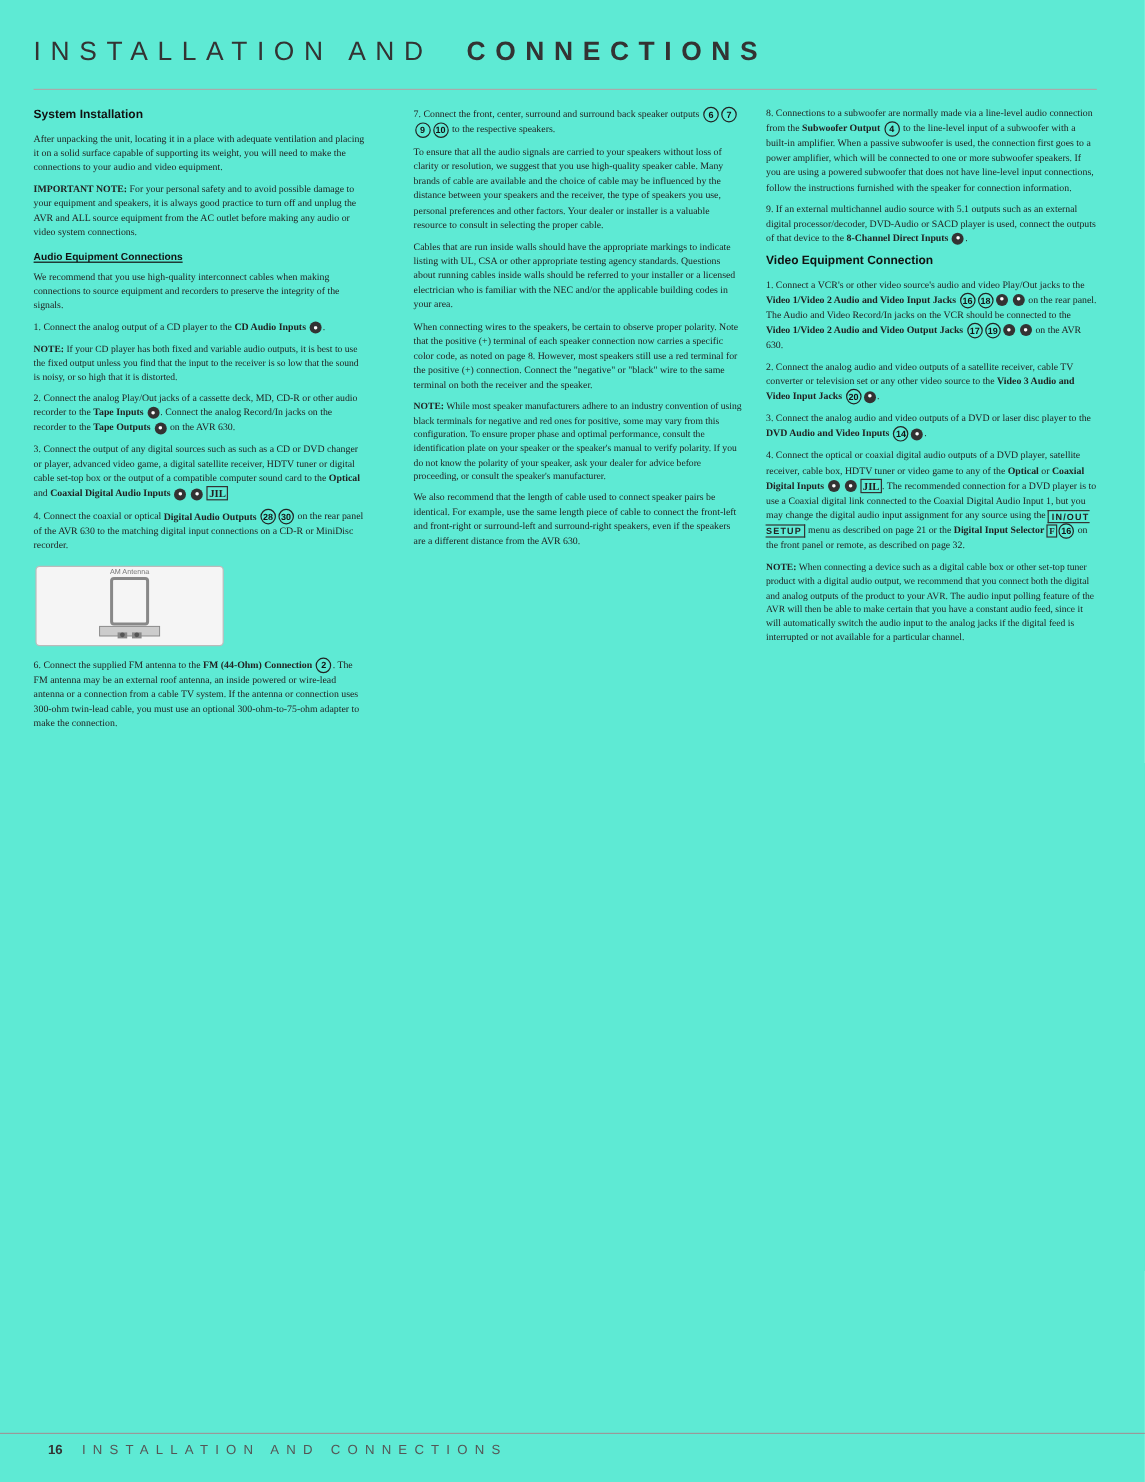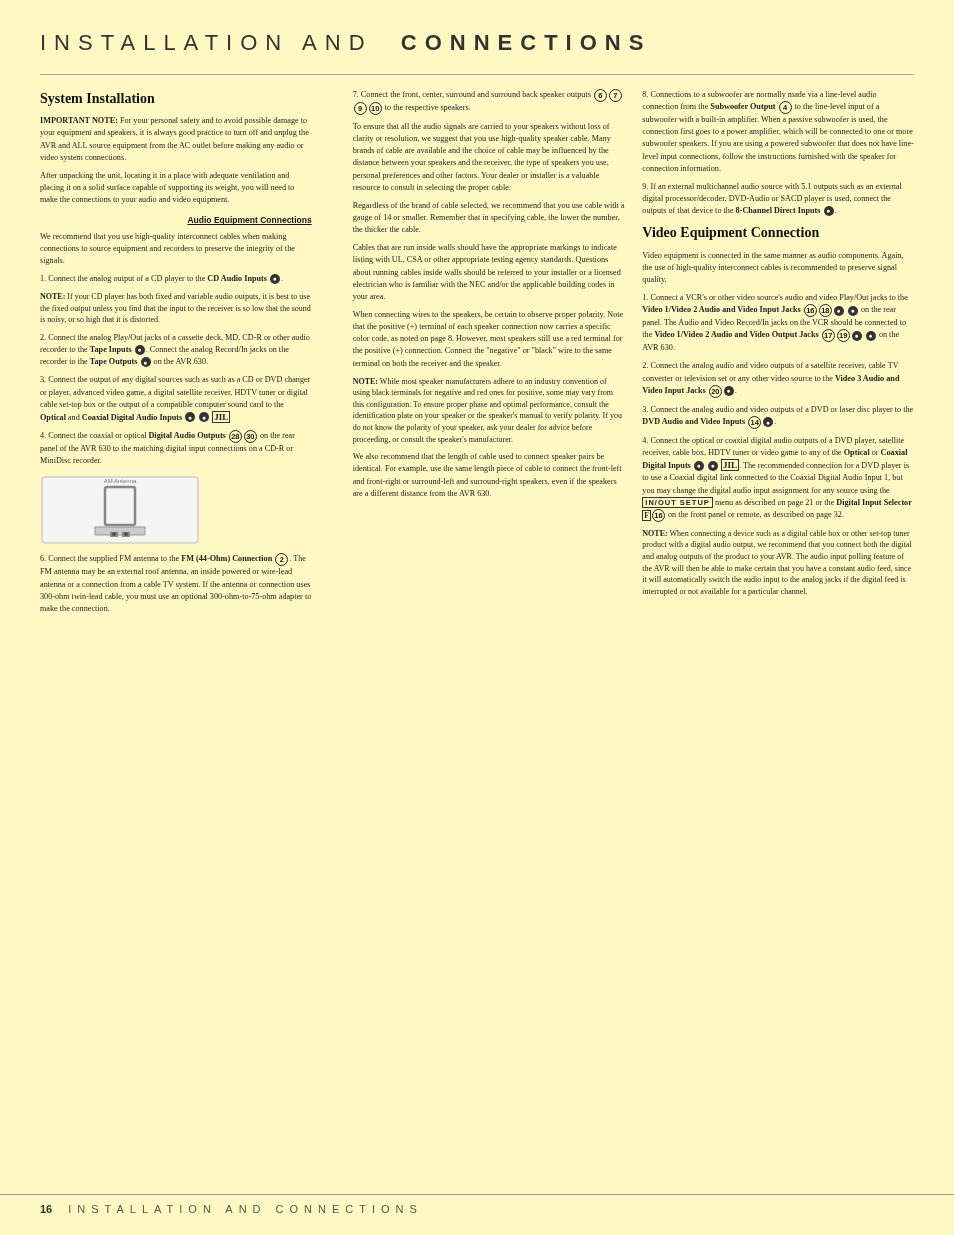--- a/index.html
+++ b/index.html
@@ -8,22 +8,22 @@
       font-family: 'Times New Roman', Times, serif;
       font-size: 8.5px;
       color: #222;
       width: 954px;
       min-height: 1235px;
       padding: 0;
     }
     .page {
       width: 954px;
       min-height: 1235px;
-      background: #fef9c3;
-      padding: 30px 40px 30px 40px;
+      background: #5eead4;
+      padding: 30px 40px 30px 28px;
       position: relative;
     }
     .page-title {
       font-family: Arial, Helvetica, sans-serif;
       font-size: 22px;
       font-weight: 300;
       letter-spacing: 8px;
       color: #333;
       text-transform: uppercase;
       border-bottom: none;
@@ -45,22 +45,22 @@
     }
     .col {
       flex: 1;
       font-size: 8.2px;
       line-height: 1.45;
     }
     .col-left { flex: 1.05; }
     .col-middle { flex: 1.05; margin-left: 23px; }
     .col-right { flex: 1.05; }
     h2.section-title {
-      font-family: Liberation Serif, serif;
-      font-size: 14px;
+      font-family: Liberation Sans, sans-serif;
+      font-size: 10px;
       font-weight: 700;
       margin-bottom: 6px;
       color: #111;
     }
     p {
       margin-bottom: 6px;
       font-size: 8.2px;
       line-height: 1.48;
       color: #222;
     }
@@ -70,21 +70,20 @@
     }
     .bold { font-weight: bold; }
     .sub-section-title {
       font-family: Arial, Helvetica, sans-serif;
       font-size: 8.5px;
       font-weight: 700;
       margin-top: 8px;
       margin-bottom: 4px;
       color: #111;
       text-decoration: underline;
-      text-align: right;
     }
     .circle-num {
       display: inline-flex;
       align-items: center;
       justify-content: center;
       width: 13px;
       height: 13px;
       border-radius: 50%;
       border: 1.5px solid #222;
       font-size: 7.5px;
@@ -158,22 +157,22 @@
 
   <div class="page-title">
     INSTALLATION AND&nbsp;&nbsp;<span>CONNECTIONS</span>
   </div>
   <hr class="title-divider">
 
   <div class="columns">
 
     <div class="col col-left">
       <h2 class="section-title">System Installation</h2>
+      <p>After unpacking the unit, locating it in a place with adequate ventilation and placing it on a solid surface capable of supporting its weight, you will need to make the connections to your audio and video equipment.</p>
       <p><span class="bold">IMPORTANT NOTE:</span> For your personal safety and to avoid possible damage to your equipment and speakers, it is always good practice to turn off and unplug the AVR and ALL source equipment from the AC outlet before making any audio or video system connections.</p>
-      <p>After unpacking the unit, locating it in a place with adequate ventilation and placing it on a solid surface capable of supporting its weight, you will need to make the connections to your audio and video equipment.</p>
 
       <div class="sub-section-title">Audio Equipment Connections</div>
       <p>We recommend that you use high-quality interconnect cables when making connections to source equipment and recorders to preserve the integrity of the signals.</p>
 
       <p>1. Connect the analog output of a CD player to the <span class="bold">CD Audio Inputs</span> <span class="circle-filled">●</span>.</p>
 
       <p class="note"><span class="bold">NOTE:</span> If your CD player has both fixed and variable audio outputs, it is best to use the fixed output unless you find that the input to the receiver is so low that the sound is noisy, or so high that it is distorted.</p>
 
       <p>2. Connect the analog Play/Out jacks of a cassette deck, MD, CD-R or other audio recorder to the <span class="bold">Tape Inputs</span> <span class="circle-filled">●</span>. Connect the analog Record/In jacks on the recorder to the <span class="bold">Tape Outputs</span> <span class="circle-filled">●</span> on the AVR 630.</p>
 
@@ -199,39 +198,37 @@
       </svg>
 
       <p>6. Connect the supplied FM antenna to the <span class="bold">FM (44-Ohm) Connection</span> <span class="circle-num">2</span>. The FM antenna may be an external roof antenna, an inside powered or wire-lead antenna or a connection from a cable TV system. If the antenna or connection uses 300-ohm twin-lead cable, you must use an optional 300-ohm-to-75-ohm adapter to make the connection.</p>
     </div>
 
     <div class="col col-middle">
       <p>7. Connect the front, center, surround and surround back speaker outputs <span class="circle-num">6</span><span class="circle-num">7</span><span class="circle-num">9</span><span class="circle-num">10</span> to the respective speakers.</p>
 
       <p>To ensure that all the audio signals are carried to your speakers without loss of clarity or resolution, we suggest that you use high-quality speaker cable. Many brands of cable are available and the choice of cable may be influenced by the distance between your speakers and the receiver, the type of speakers you use, personal preferences and other factors. Your dealer or installer is a valuable resource to consult in selecting the proper cable.</p>
 
-      <p>Regardless of the brand of cable selected, we recommend that you use cable with a gauge of 14 or smaller. Remember that in specifying cable, the lower the number, the thicker the cable.</p>
 
 
       <p>Cables that are run inside walls should have the appropriate markings to indicate listing with UL, CSA or other appropriate testing agency standards. Questions about running cables inside walls should be referred to your installer or a licensed electrician who is familiar with the NEC and/or the applicable building codes in your area.</p>
 
       <p>When connecting wires to the speakers, be certain to observe proper polarity. Note that the positive (+) terminal of each speaker connection now carries a specific color code, as noted on page 8. However, most speakers still use a red terminal for the positive (+) connection. Connect the "negative" or "black" wire to the same terminal on both the receiver and the speaker.</p>
 
       <p class="note"><span class="bold">NOTE:</span> While most speaker manufacturers adhere to an industry convention of using black terminals for negative and red ones for positive, some may vary from this configuration. To ensure proper phase and optimal performance, consult the identification plate on your speaker or the speaker's manual to verify polarity. If you do not know the polarity of your speaker, ask your dealer for advice before proceeding, or consult the speaker's manufacturer.</p>
 
       <p>We also recommend that the length of cable used to connect speaker pairs be identical. For example, use the same length piece of cable to connect the front-left and front-right or surround-left and surround-right speakers, even if the speakers are a different distance from the AVR 630.</p>
     </div>
 
     <div class="col col-right">
       <p>8. Connections to a subwoofer are normally made via a line-level audio connection from the <span class="bold">Subwoofer Output</span> <span class="circle-num">4</span> to the line-level input of a subwoofer with a built-in amplifier. When a passive subwoofer is used, the connection first goes to a power amplifier, which will be connected to one or more subwoofer speakers. If you are using a powered subwoofer that does not have line-level input connections, follow the instructions furnished with the speaker for connection information.</p>
 
       <p>9. If an external multichannel audio source with 5.1 outputs such as an external digital processor/decoder, DVD-Audio or SACD player is used, connect the outputs of that device to the <span class="bold">8-Channel Direct Inputs</span> <span class="circle-filled">●</span>.</p>
 
       <h2 class="section-title">Video Equipment Connection</h2>
-      <p>Video equipment is connected in the same manner as audio components. Again, the use of high-quality interconnect cables is recommended to preserve signal quality.</p>
 
       <p>1. Connect a VCR's or other video source's audio and video Play/Out jacks to the <span class="bold">Video 1/Video 2 Audio and Video Input Jacks</span> <span class="circle-num">16</span><span class="circle-num">18</span><span class="circle-filled">●</span> <span class="circle-filled">●</span> on the rear panel. The Audio and Video Record/In jacks on the VCR should be connected to the <span class="bold">Video 1/Video 2 Audio and Video Output Jacks</span> <span class="circle-num">17</span><span class="circle-num">19</span><span class="circle-filled">●</span> <span class="circle-filled">●</span> on the AVR 630.</p>
 
       <p>2. Connect the analog audio and video outputs of a satellite receiver, cable TV converter or television set or any other video source to the <span class="bold">Video 3 Audio and Video Input Jacks</span> <span class="circle-num">20</span><span class="circle-filled">●</span>.</p>
 
       <p>3. Connect the analog audio and video outputs of a DVD or laser disc player to the <span class="bold">DVD Audio and Video Inputs</span> <span class="circle-num">14</span><span class="circle-filled">●</span>.</p>
 
       <p>4. Connect the optical or coaxial digital audio outputs of a DVD player, satellite receiver, cable box, HDTV tuner or video game to any of the <span class="bold">Optical</span> or <span class="bold">Coaxial Digital Inputs</span> <span class="circle-filled">●</span> <span class="circle-filled">●</span> <span style="font-weight:bold;font-size:9px;border:1.5px solid #333;padding:0 1px;vertical-align:middle;">JIL</span>. The recommended connection for a DVD player is to use a Coaxial digital link connected to the Coaxial Digital Audio Input 1, but you may change the digital audio input assignment for any source using the <span class="in-out-box">IN/OUT SETUP</span> menu as described on page 21 or the <span class="bold">Digital Input Selector</span> <span style="font-weight:bold;border:1.5px solid #333;font-size:7.5px;padding:0 1px;vertical-align:middle;">F</span><span class="circle-num">16</span> on the front panel or remote, as described on page 32.</p>
 
       <p class="note"><span class="bold">NOTE:</span> When connecting a device such as a digital cable box or other set-top tuner product with a digital audio output, we recommend that you connect both the digital and analog outputs of the product to your AVR. The audio input polling feature of the AVR will then be able to make certain that you have a constant audio feed, since it will automatically switch the audio input to the analog jacks if the digital feed is interrupted or not available for a particular channel.</p>

